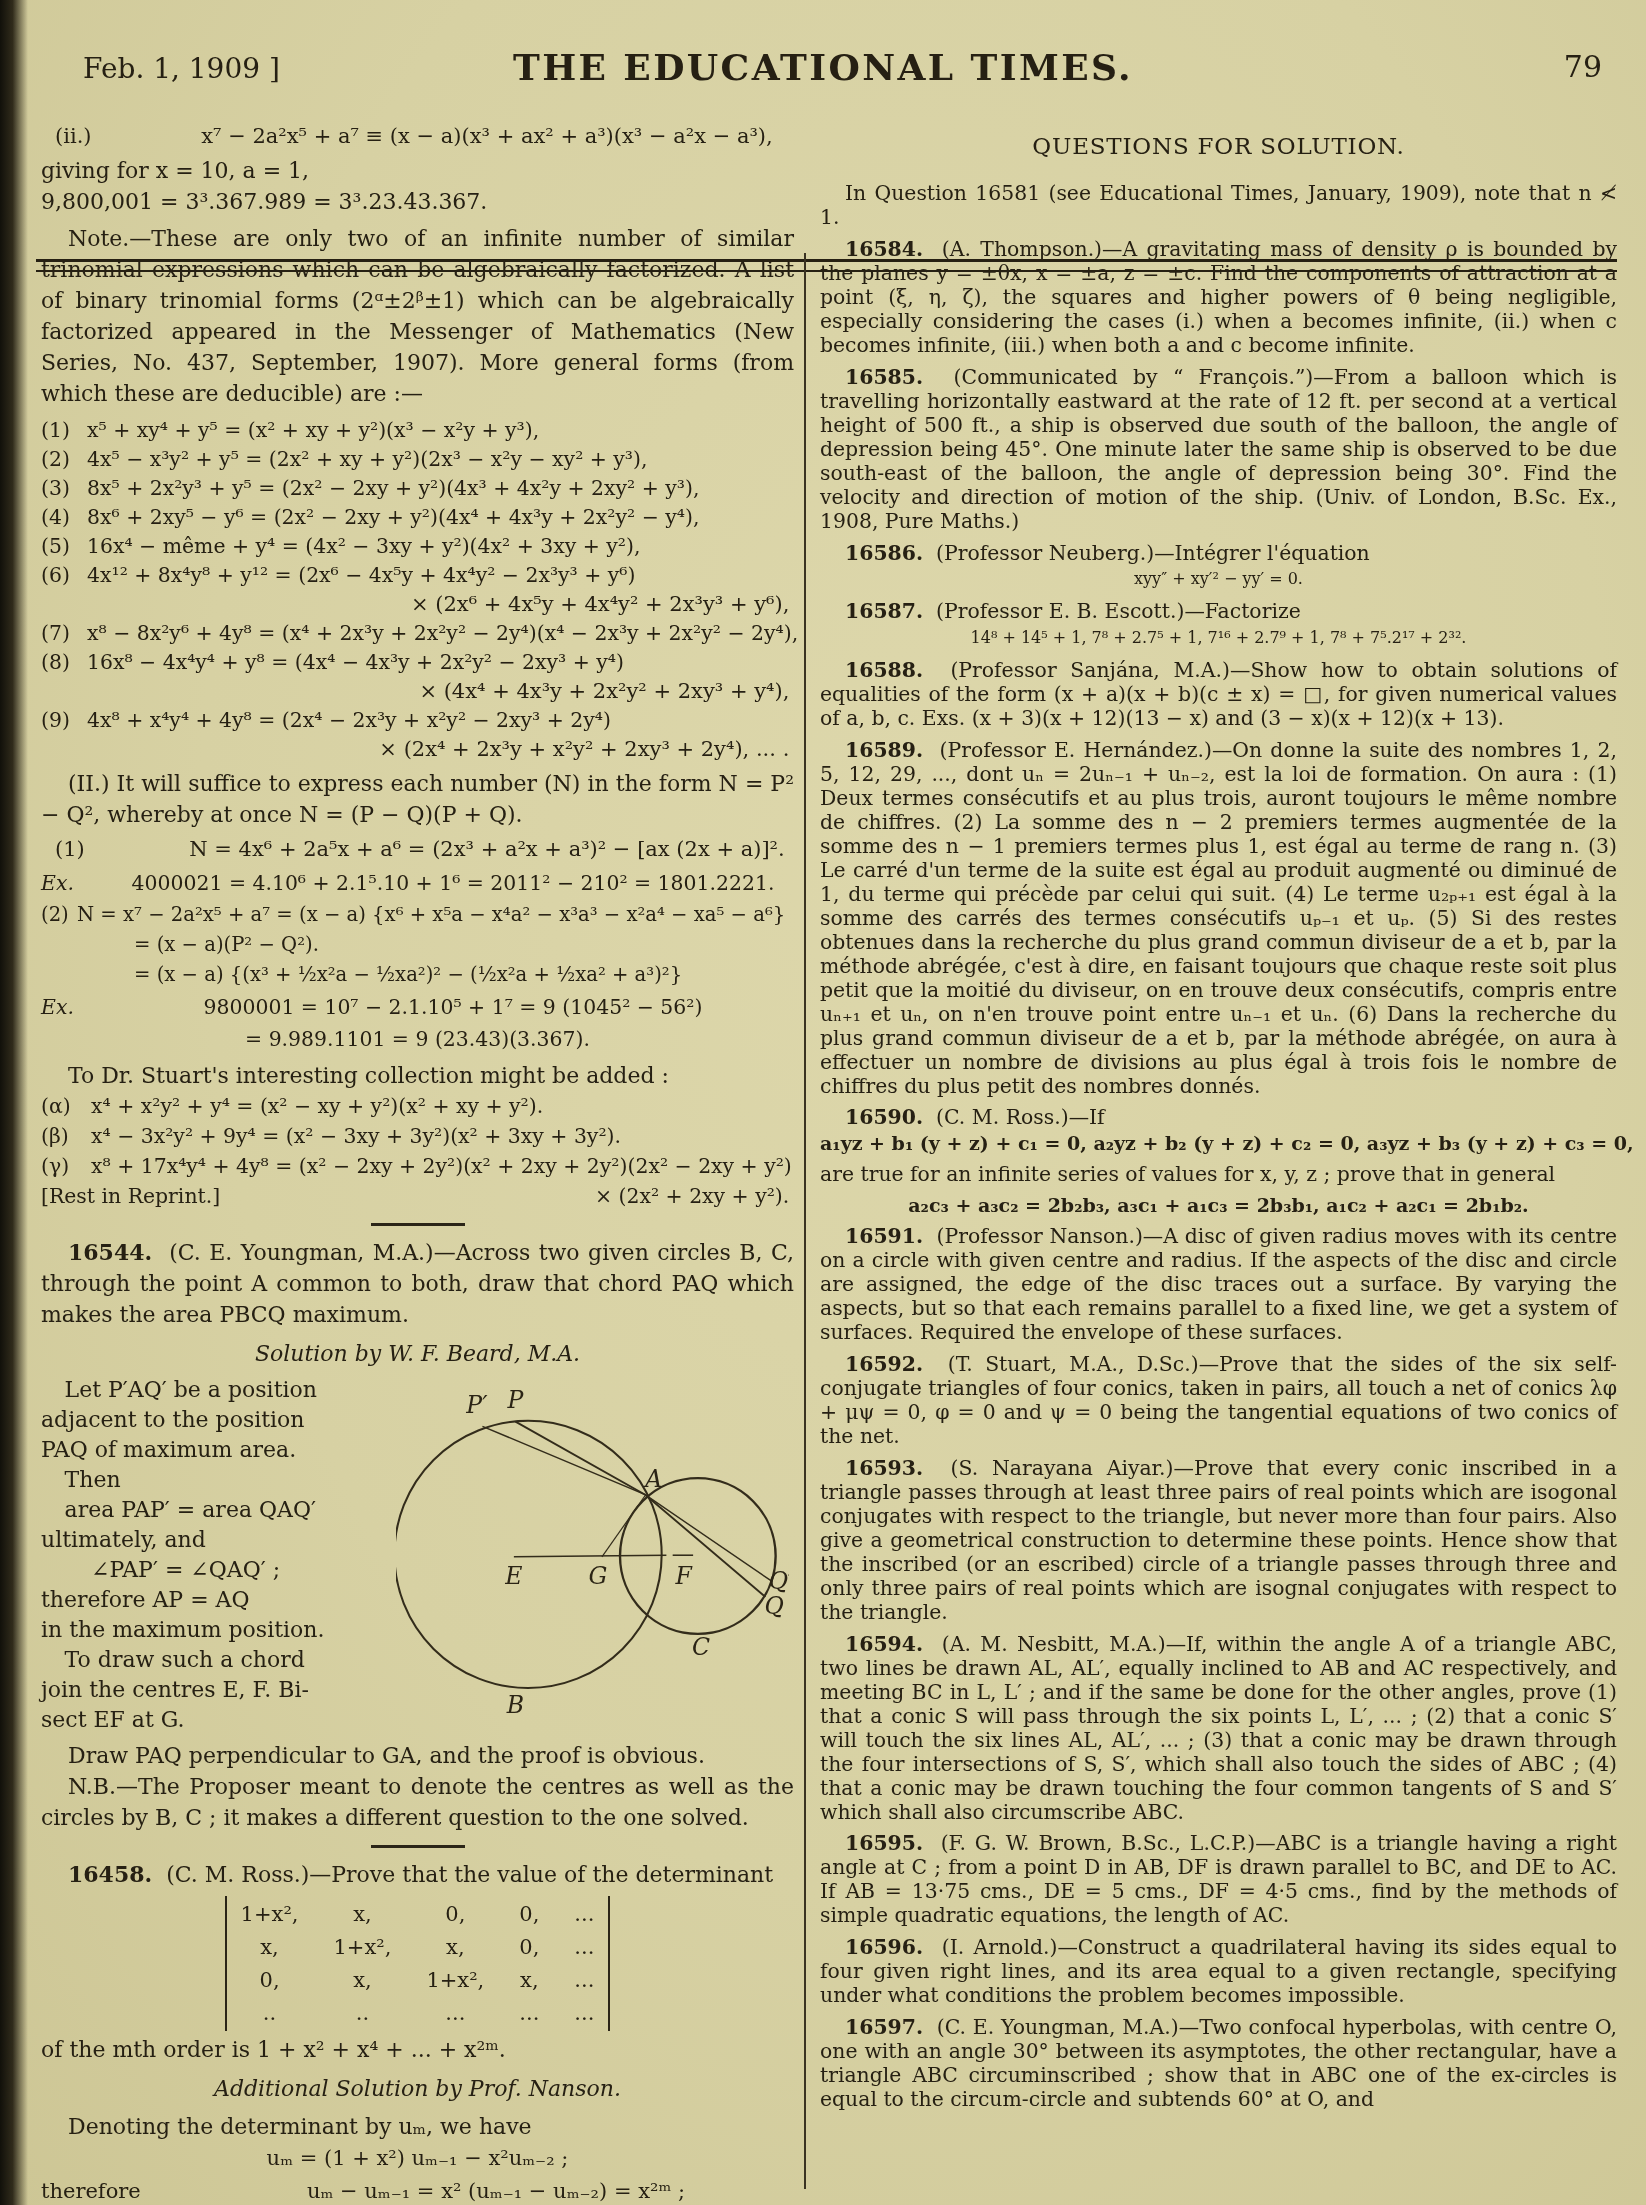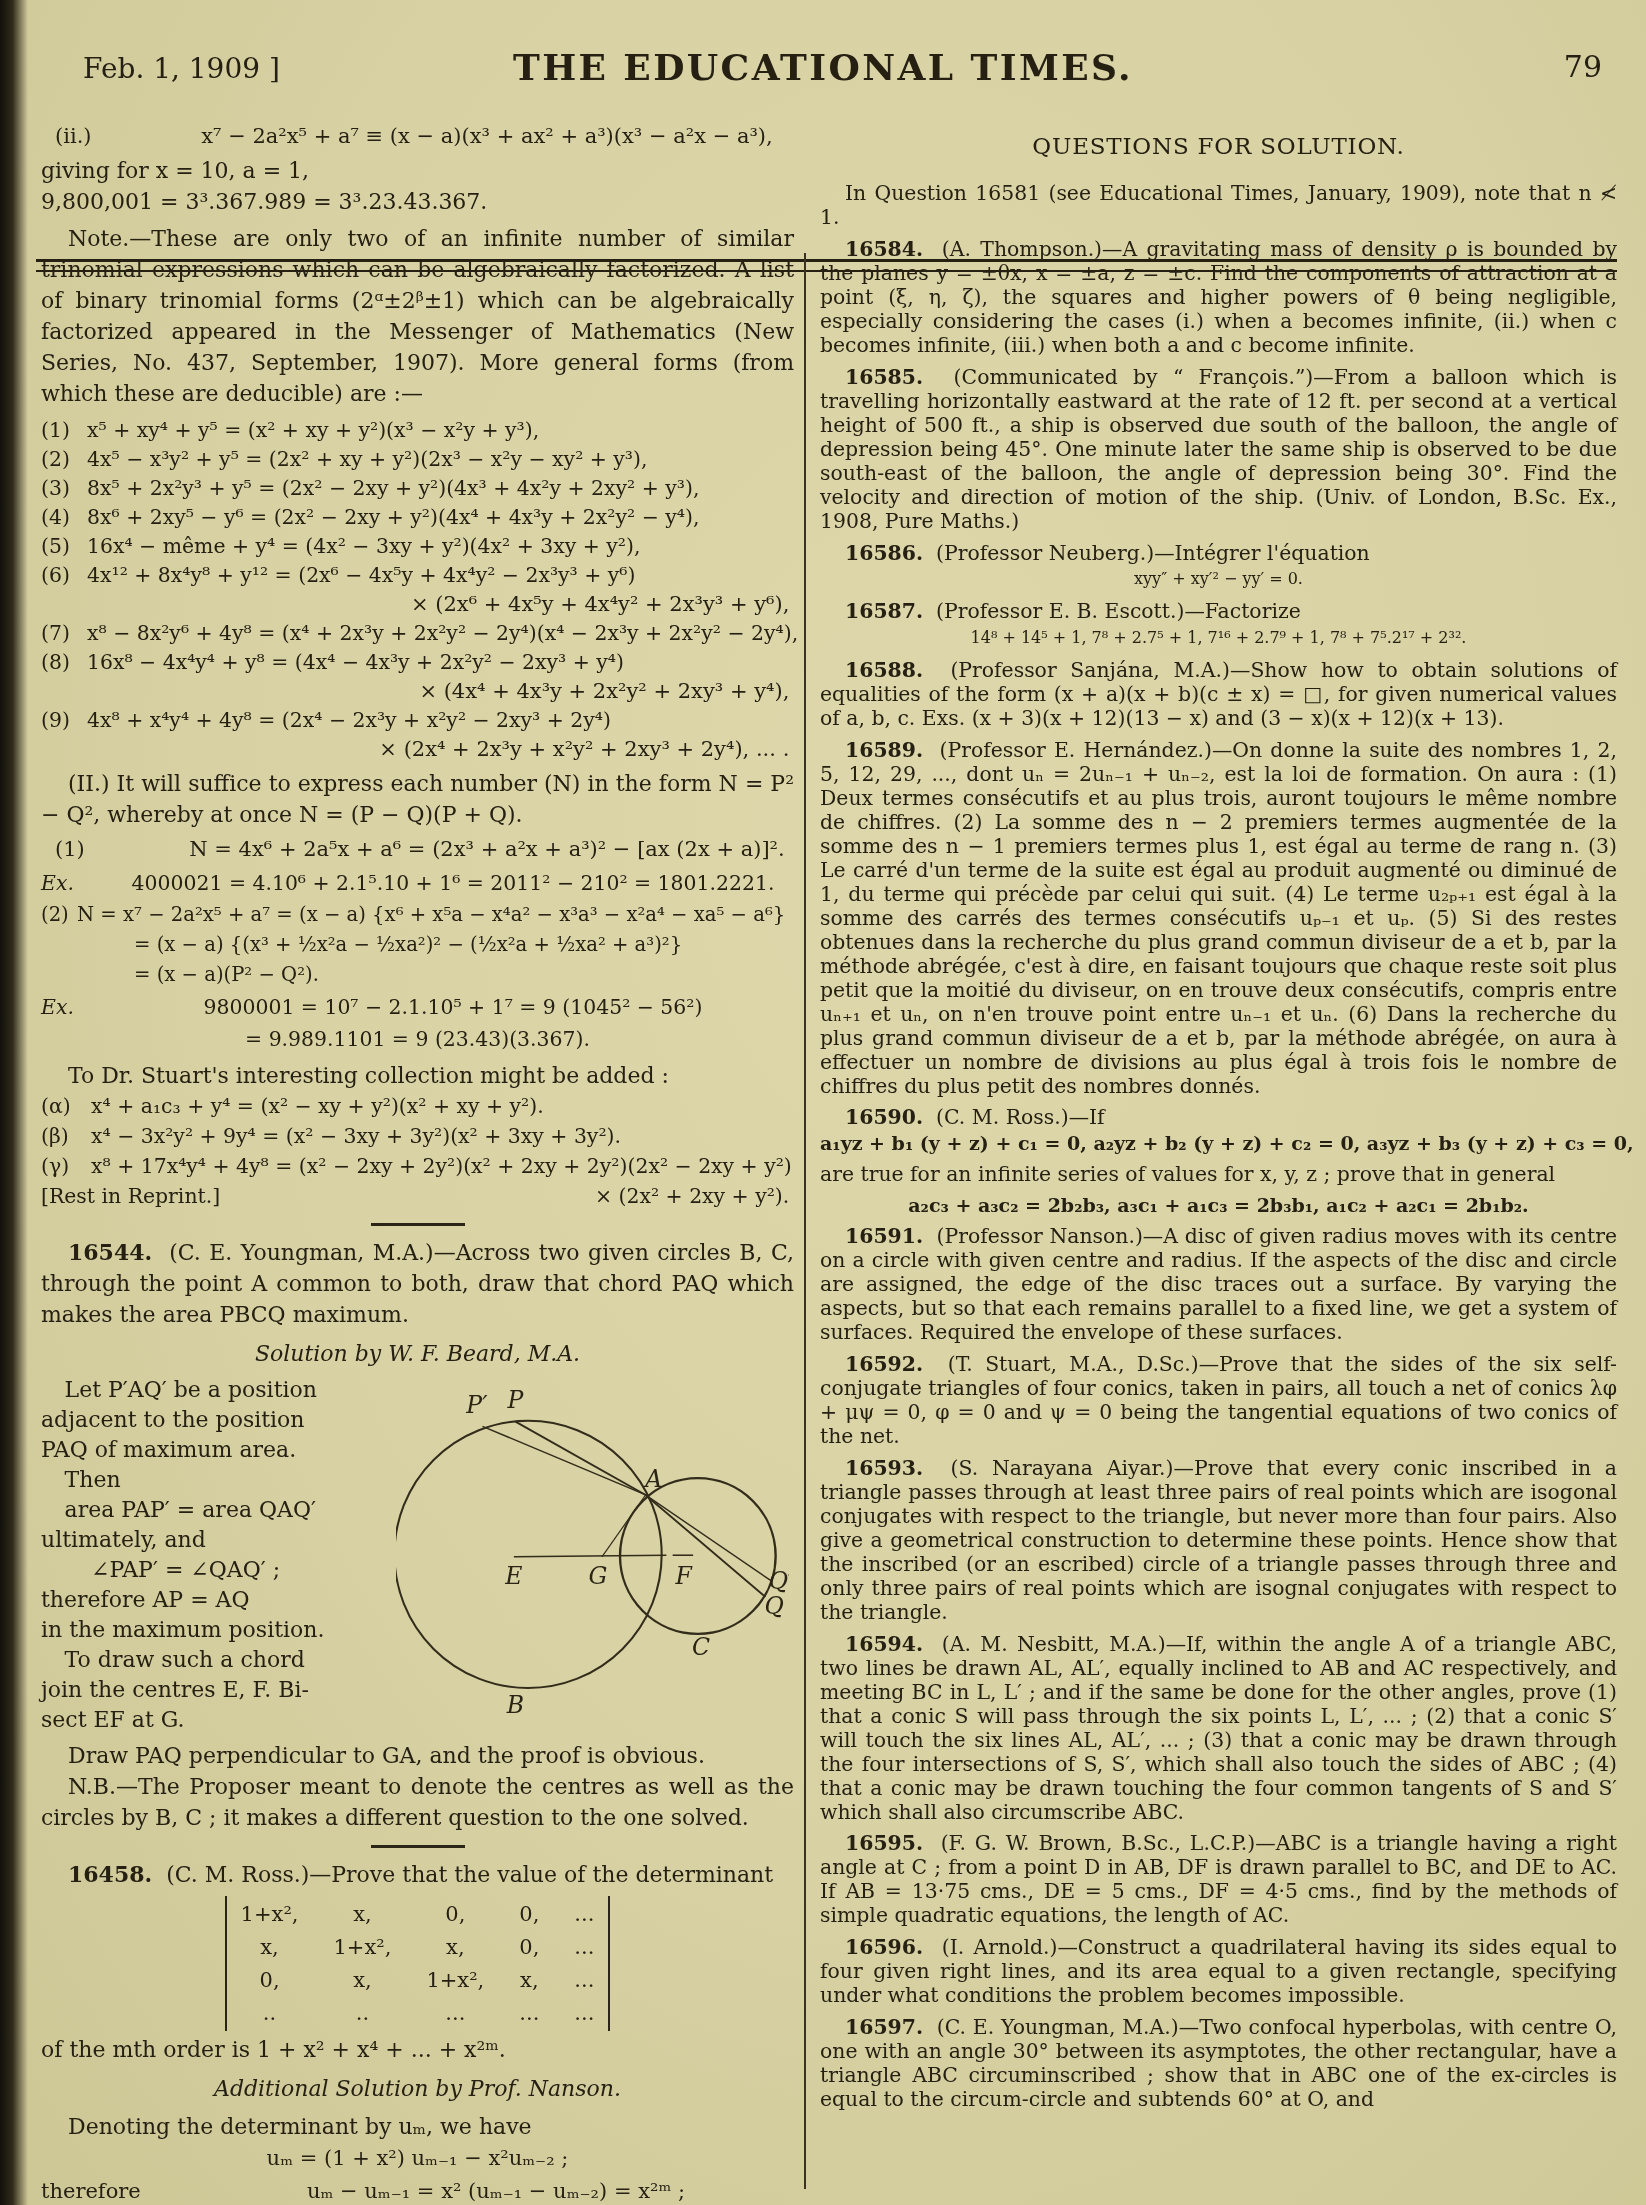--- a/index.html
+++ b/index.html
@@ -158,35 +158,35 @@
     <div class="exrow">
       <span class="lab">Ex.</span>
       <span class="ctr">4000021 = 4.10⁶ + 2.1⁵.10 + 1⁶ = 2011² − 210² = 1801.2221.</span>
     </div>
 
     <div class="n2block">
       <div class="l1">
         <span class="num">(2)</span>
         <span>N = x⁷ − 2a²x⁵ + a⁷ = (x − a) {x⁶ + x⁵a − x⁴a² − x³a³ − x²a⁴ − xa⁵ − a⁶}</span>
       </div>
+      <div class="cont">= (x − a)(P² − Q²).</div>
       <div class="cont">= (x − a) {(x³ + ½x²a − ½xa²)² − (½x²a + ½xa² + a³)²}</div>
-      <div class="cont">= (x − a)(P² − Q²).</div>
     </div>
 
     <div class="exrow">
       <span class="lab">Ex.</span>
       <span class="ctr">9800001 = 10⁷ − 2.1.10⁵ + 1⁷ = 9 (1045² − 56²)</span>
     </div>
     <div class="ctr-eq" style="font-size:20.4px;">= 9.989.1101 = 9 (23.43)(3.367).</div>
 
     <p class="indent" style="margin-top:4.7px;">To Dr. Stuart's interesting collection might be added :</p>
 
     <div class="greekrow">
       <span class="num">(α)</span>
-      <span>x⁴ + a₁c₃ + y⁴ = (x² − xy + y²)(x² + xy + y²).</span>
+      <span>x⁴ + x²y² + y⁴ = (x² − xy + y²)(x² + xy + y²).</span>
     </div>
     <div class="greekrow">
       <span class="num">(β)</span>
       <span>x⁴ − 3x²y² + 9y⁴ = (x² − 3xy + 3y²)(x² + 3xy + 3y²).</span>
     </div>
     <div class="greekrow">
       <span class="num">(γ)</span>
       <span>x⁸ + 17x⁴y⁴ + 4y⁸ = (x² − 2xy + 2y²)(x² + 2xy + 2y²)(2x² − 2xy + y²)</span>
     </div>
     <div class="restrow">

